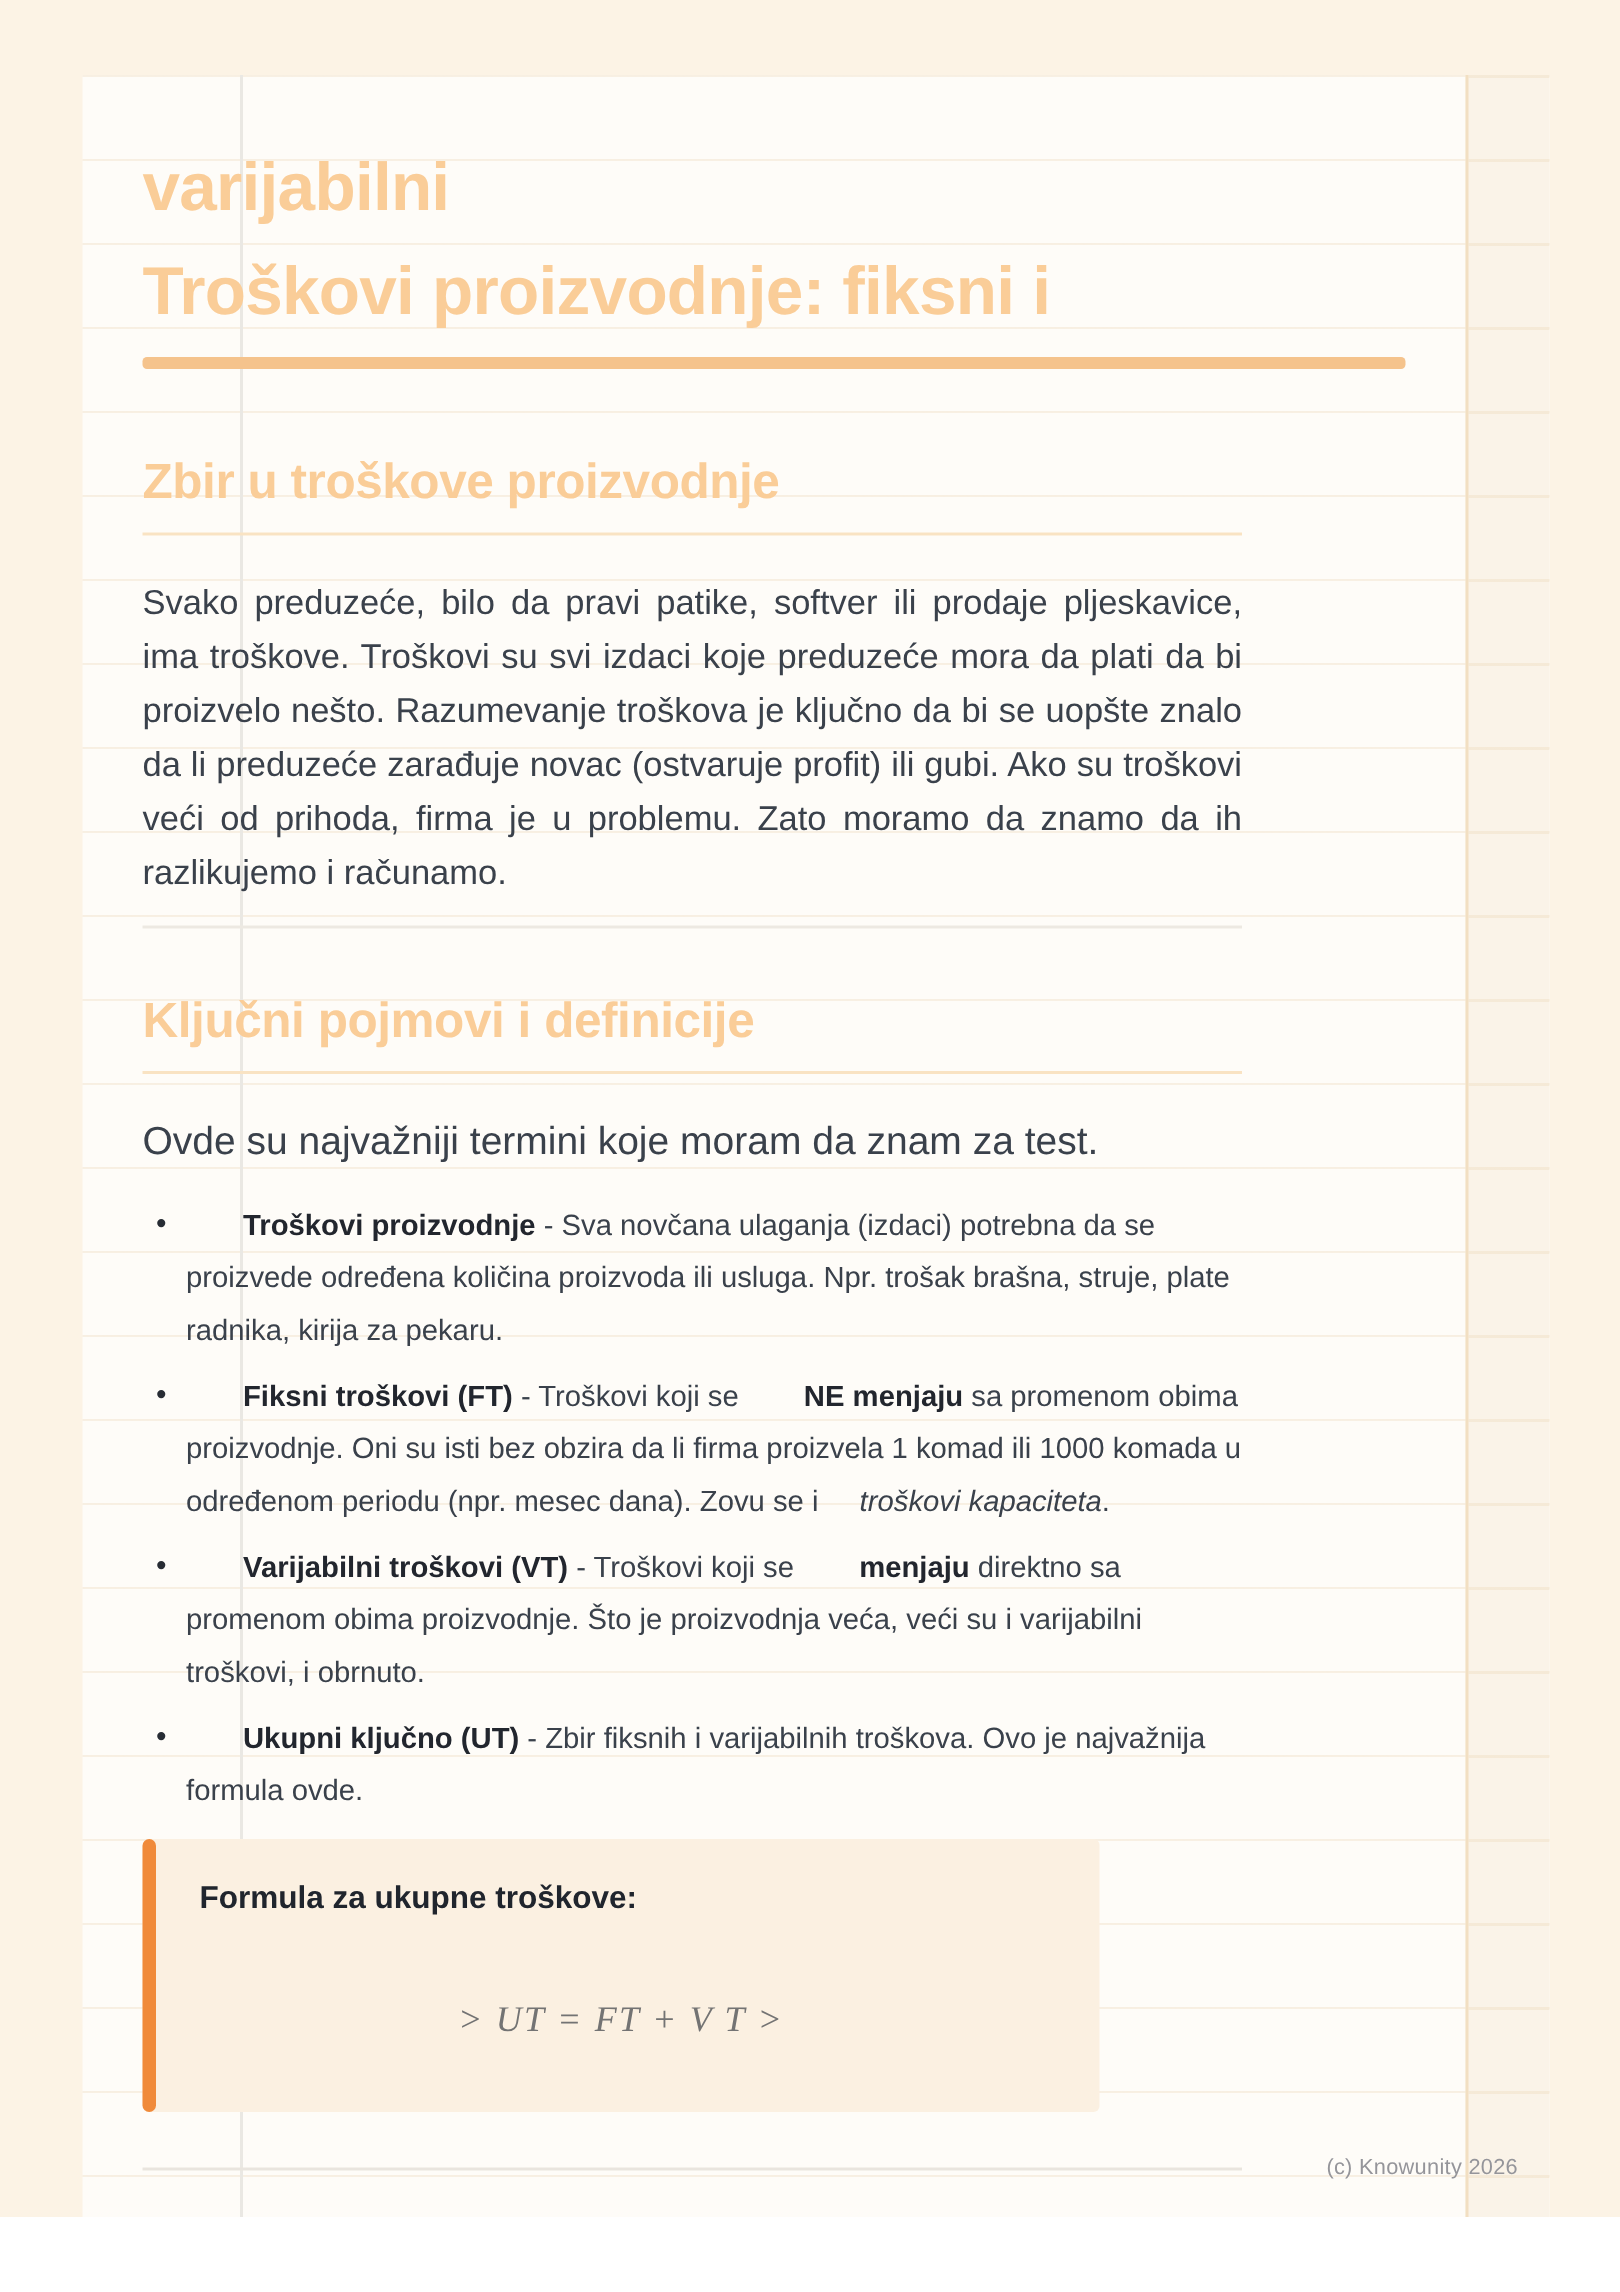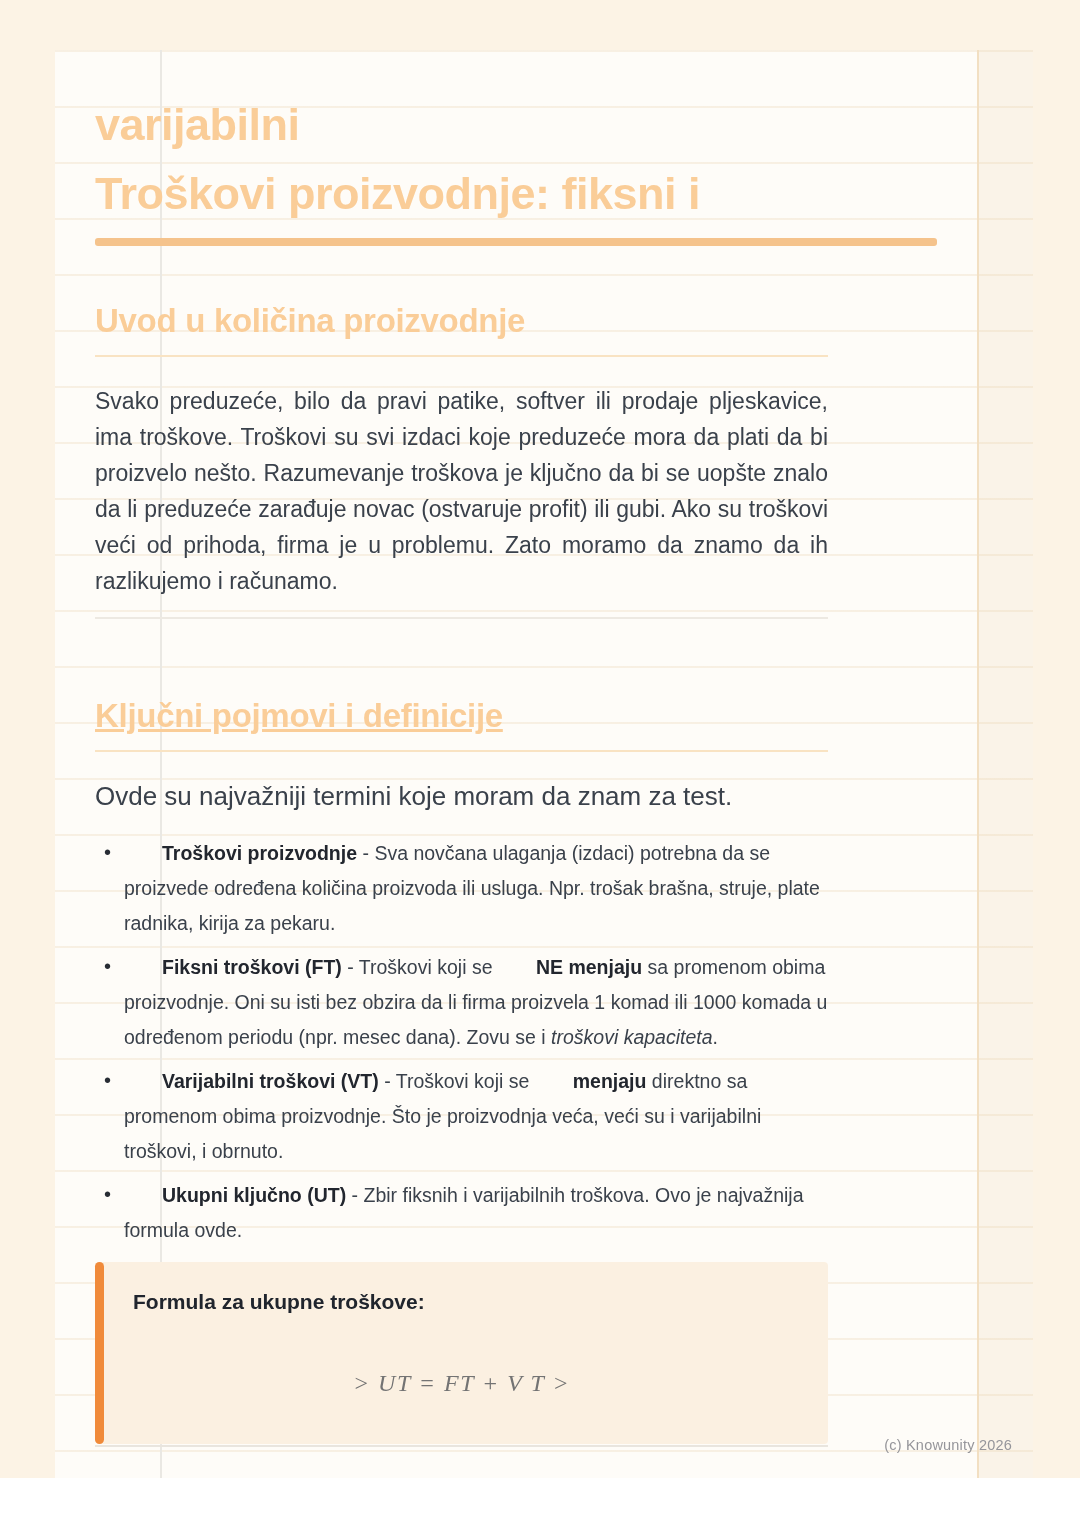--- a/index.html
+++ b/index.html
@@ -39,45 +39,45 @@
   }
   .page-title span{display:block;}
   .title-underline{
     width:842px;height:8px;background:#F5C38C;border-radius:3px;margin-top:10px;
   }
 
   h2.section-heading{
     margin:0;margin-top:54px;font-size:33px;line-height:41px;font-weight:800;
     color:#FACD98;letter-spacing:-0.3px;
   }
-  h2.mt2{margin-top:76px;text-decoration:underline;}
+  h2.mt2{margin-top:40px;}
   .heading-underline{margin-top:14px;height:2px;background:#F9E3C3;width:733px;}
 
   p.body-par{
     margin:0;margin-top:26px;font-size:23px;line-height:36px;color:#3A414B;
     text-align:justify;
   }
   p.lead-par{
     margin:0;margin-top:26px;font-size:26px;line-height:36px;color:#3A414B;
   }
   .section-divider{margin-top:18px;height:2px;background:#EDE9E2;width:733px;}
 
   ul.term-list{
     list-style:none;margin:22px 0 0 0;padding:0;
     font-size:19.5px;line-height:35px;color:#3A414B;
   }
   ul.term-list li{position:relative;padding-left:29px;margin:0 0 9px 0;}
   ul.term-list li::before{
     content:"\2022";position:absolute;left:9px;top:-1px;color:#272C34;font-size:20px;
   }
   .seg-b{font-weight:700;color:#22262E;margin-left:38px;}
-  .seg-i{font-style:italic;}
+  .seg-i{font-style:italic;margin-left:22px;}
 
   .callout{
-    position:relative;margin-top:14px;width:733px;height:182px;
+    position:relative;margin-top:14px;width:638px;height:182px;
     background:#FBF0E1;border-radius:4px;
   }
   .callout-bar{
     position:absolute;left:0;top:0;width:9px;height:182px;
     background:#F08A3A;border-radius:6px;
   }
   .callout-title{
     padding:28px 0 0 38px;font-size:21px;font-weight:700;color:#20252D;
   }
   .callout-formula{
@@ -103,21 +103,21 @@
     <div class="right-strip"></div>
 
     <div class="content">
 
       <div class="page-title">
         <span>varijabilni</span>
         <span>Troškovi proizvodnje: fiksni i</span>
       </div>
       <div class="title-underline"></div>
 
-      <h2 class="section-heading">Uvod u količina proizvodnje</h2>
+      <h2 class="section-heading">Zbir u troškove proizvodnje</h2>
       <div class="heading-underline"></div>
       <p class="body-par">Svako preduzeće, bilo da pravi patike, softver ili prodaje pljeskavice, ima troškove. Troškovi su svi izdaci koje preduzeće mora da plati da bi proizvelo nešto. Razumevanje troškova je ključno da bi se uopšte znalo da li preduzeće zarađuje novac (ostvaruje profit) ili gubi. Ako su troškovi veći od prihoda, firma je u problemu. Zato moramo da znamo da ih razlikujemo i računamo.</p>
 
       <div class="section-divider"></div>
 
       <h2 class="section-heading mt2">Ključni pojmovi i definicije</h2>
       <div class="heading-underline"></div>
       <p class="lead-par">Ovde su najvažniji termini koje moram da znam za test.</p>
 
       <ul class="term-list">

